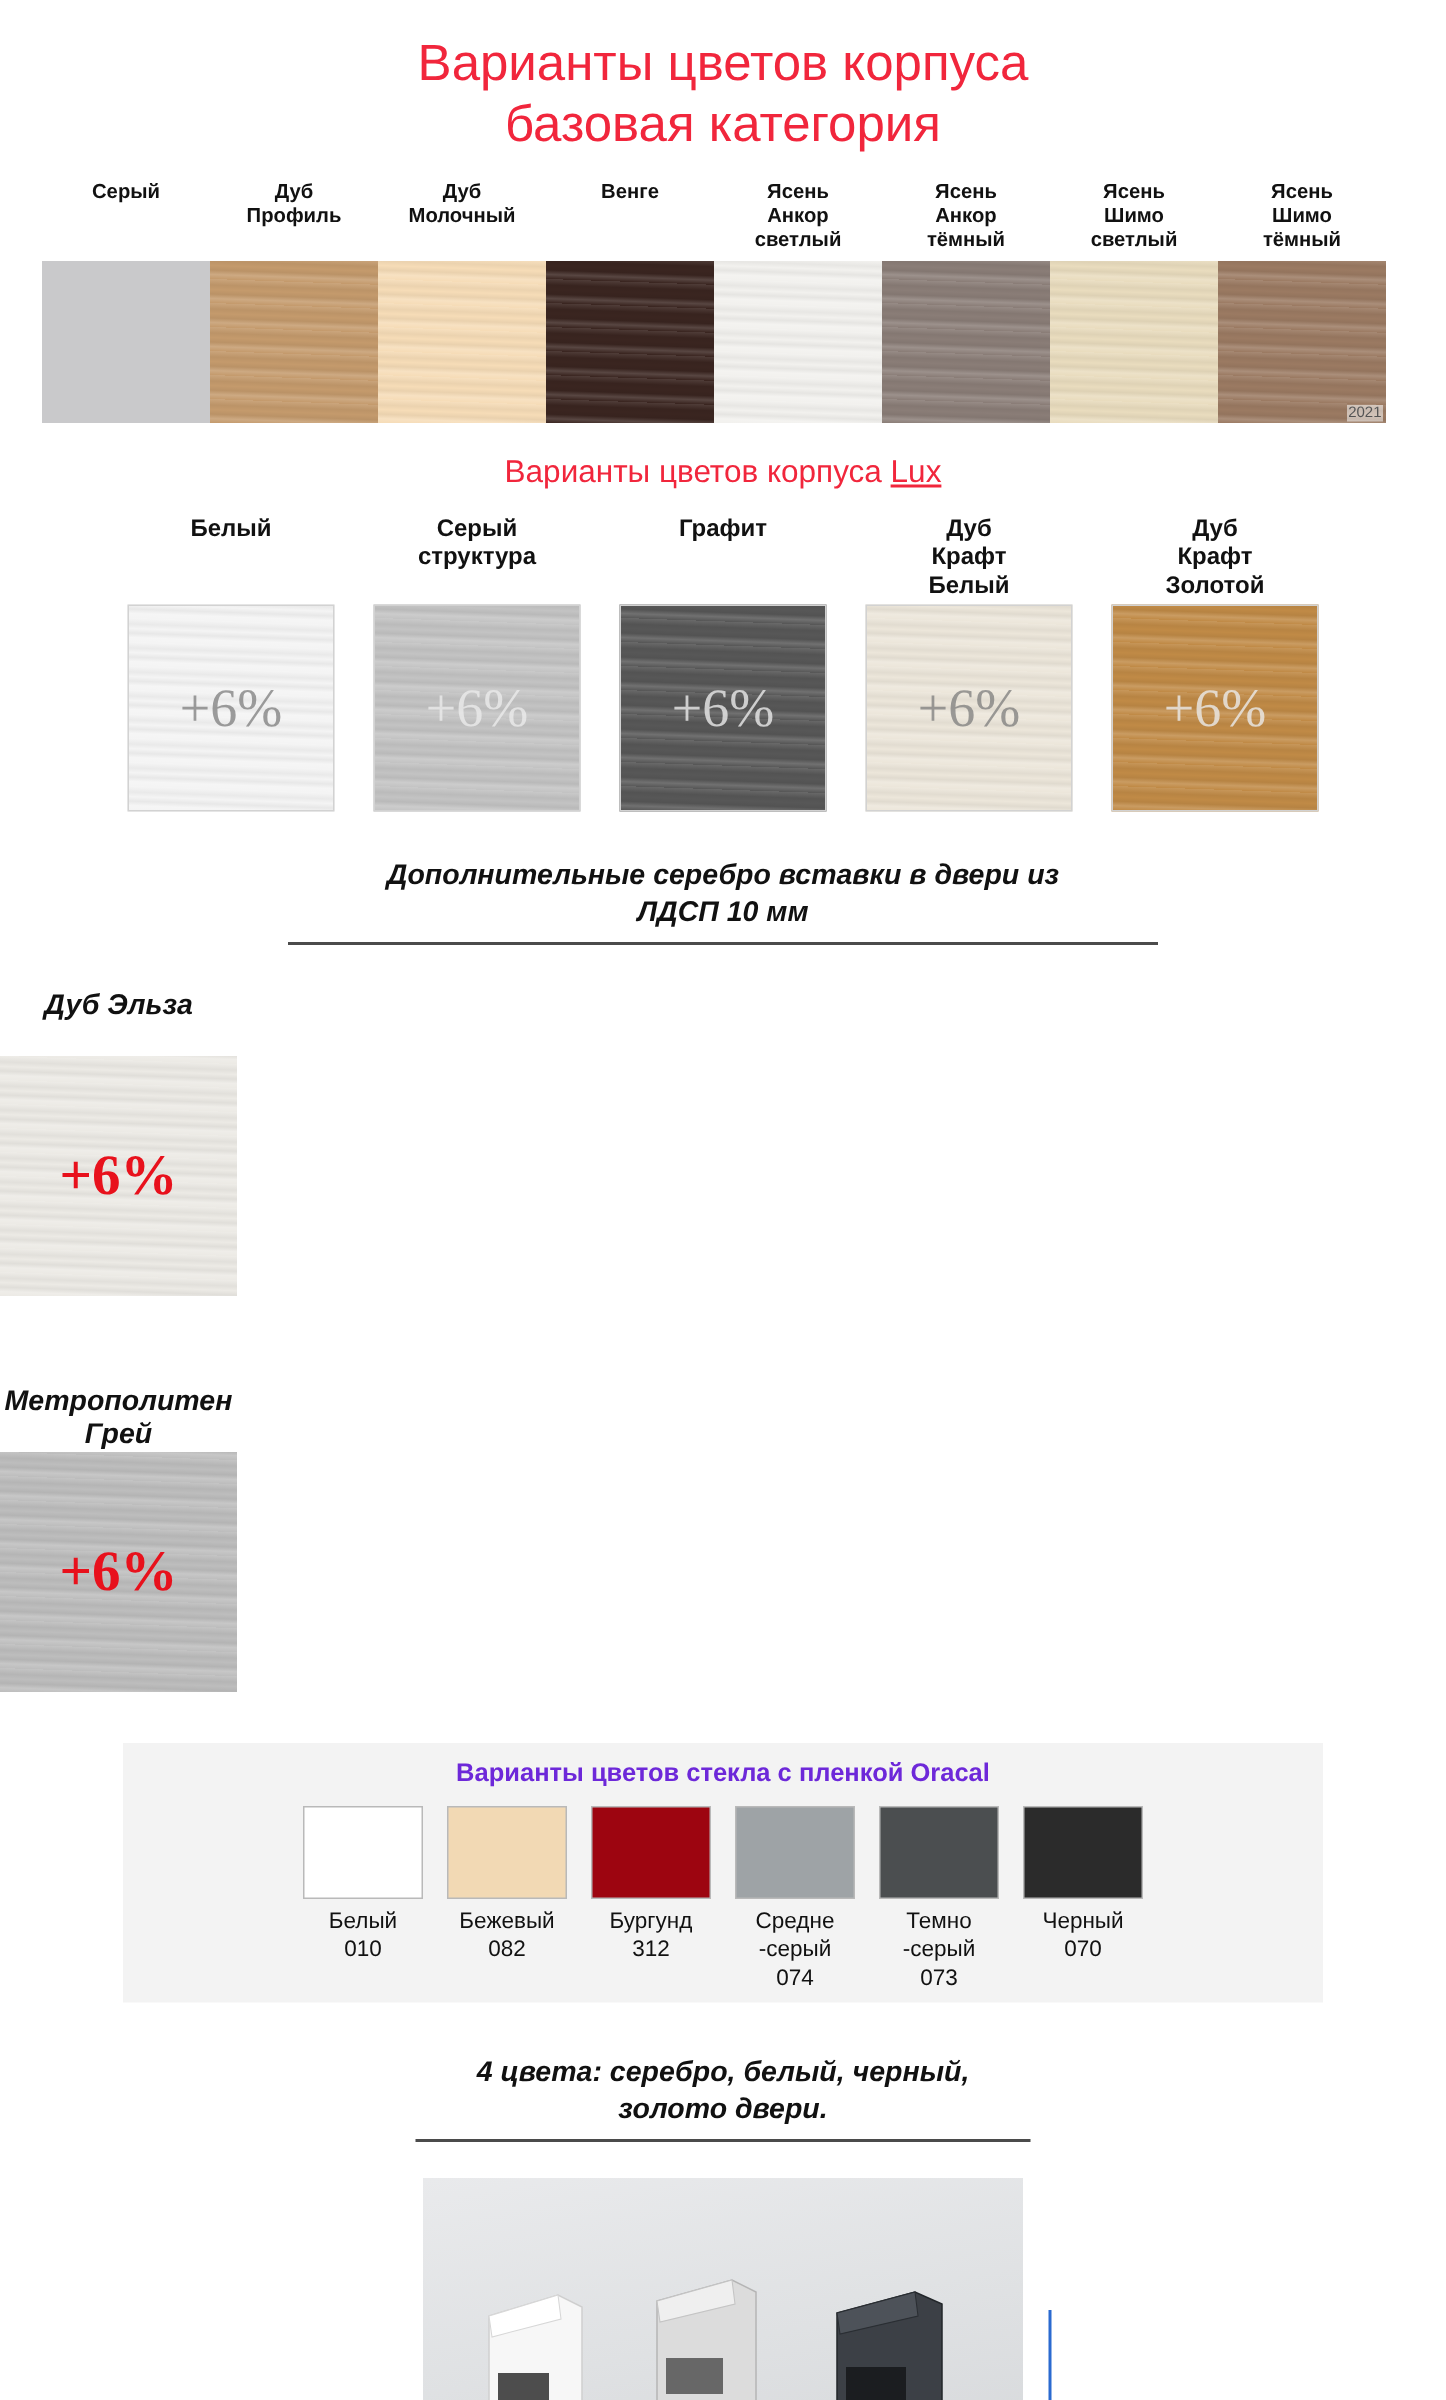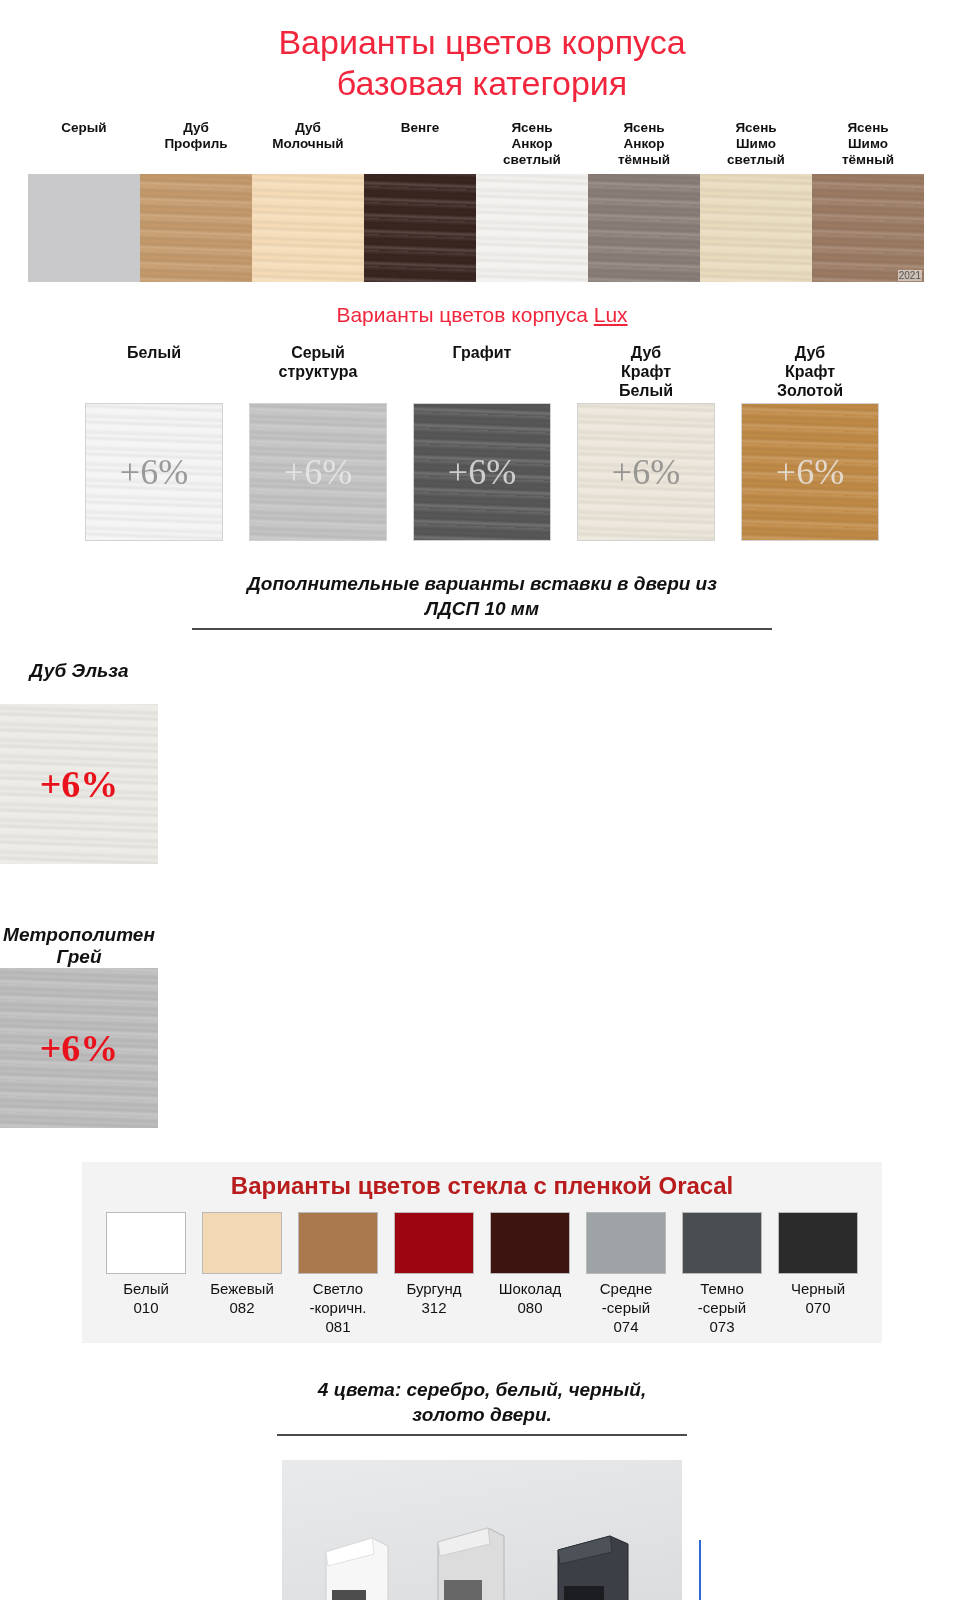--- a/index.html
+++ b/index.html
@@ -173,22 +173,22 @@
   
   .oracal-block {
     width: 800px;
     margin: 34px auto 0 auto;
     background: #f3f3f3;
     padding: 10px 0 8px 0;
   }
   .oracal-title {
     text-align: center;
     font-weight: bold;
-    font-size: 24px;
-    color: #b91c1c;
+    font-size: 17px;
+    color: #6d28d9;
     margin-bottom: 12px;
   }
   .oracal-row {
     display: flex;
     justify-content: center;
     gap: 8px;
   }
   .oracal-item { width: 88px; }
   .oracal-swatch {
     width: 80px;
@@ -353,21 +353,21 @@
         <div>Крафт</div>
         <div>Золотой</div>
       </div>
       <div class="lux-swatch grain grain-v" style="background: rgb(192, 138, 70); border: 1px solid rgb(210, 210, 210);">
         <div class="lux-pct light">+6%</div>
       </div>
     </div>
   </div>
 
 <div class="subtitle-italic" style="margin-top:30px;">
-  <div>Дополнительные варианты вставки в двери из</div>
+  <div>Дополнительные серебро вставки в двери из</div>
   <div>ЛДСП 10 мм</div>
 </div>
 <div class="hr-line" style="width:580px;"></div>
 
 <div class="row-insert" id="insert-row">
     <div class="insert-item">
       <div class="insert-label">Дуб Эльза</div>
       <div class="insert-swatch grain grain-v" style="background: rgb(236, 234, 229);">
         <div class="insert-pct">+6%</div>
       </div>
@@ -391,40 +391,25 @@
         <div class="oracal-code">010</div>
       </div>
       <div class="oracal-item">
         <div class="oracal-swatch" style="background: rgb(242, 217, 180);"></div>
         <div class="oracal-name">
           <div>Бежевый</div>
         </div>
         <div class="oracal-code">082</div>
       </div>
       <div class="oracal-item">
-        <div class="oracal-swatch" style="background: rgb(169, 120, 77);"></div>
-        <div class="oracal-name">
-          <div>Светло</div>
-          <div>-коричн.</div>
-        </div>
-        <div class="oracal-code">081</div>
-      </div>
-      <div class="oracal-item">
         <div class="oracal-swatch" style="background: rgb(157, 5, 16);"></div>
         <div class="oracal-name">
           <div>Бургунд</div>
         </div>
         <div class="oracal-code">312</div>
-      </div>
-      <div class="oracal-item">
-        <div class="oracal-swatch" style="background: rgb(61, 20, 16);"></div>
-        <div class="oracal-name">
-          <div>Шоколад</div>
-        </div>
-        <div class="oracal-code">080</div>
       </div>
       <div class="oracal-item">
         <div class="oracal-swatch" style="background: rgb(158, 163, 166);"></div>
         <div class="oracal-name">
           <div>Средне</div>
           <div>-серый</div>
         </div>
         <div class="oracal-code">074</div>
       </div>
       <div class="oracal-item">

